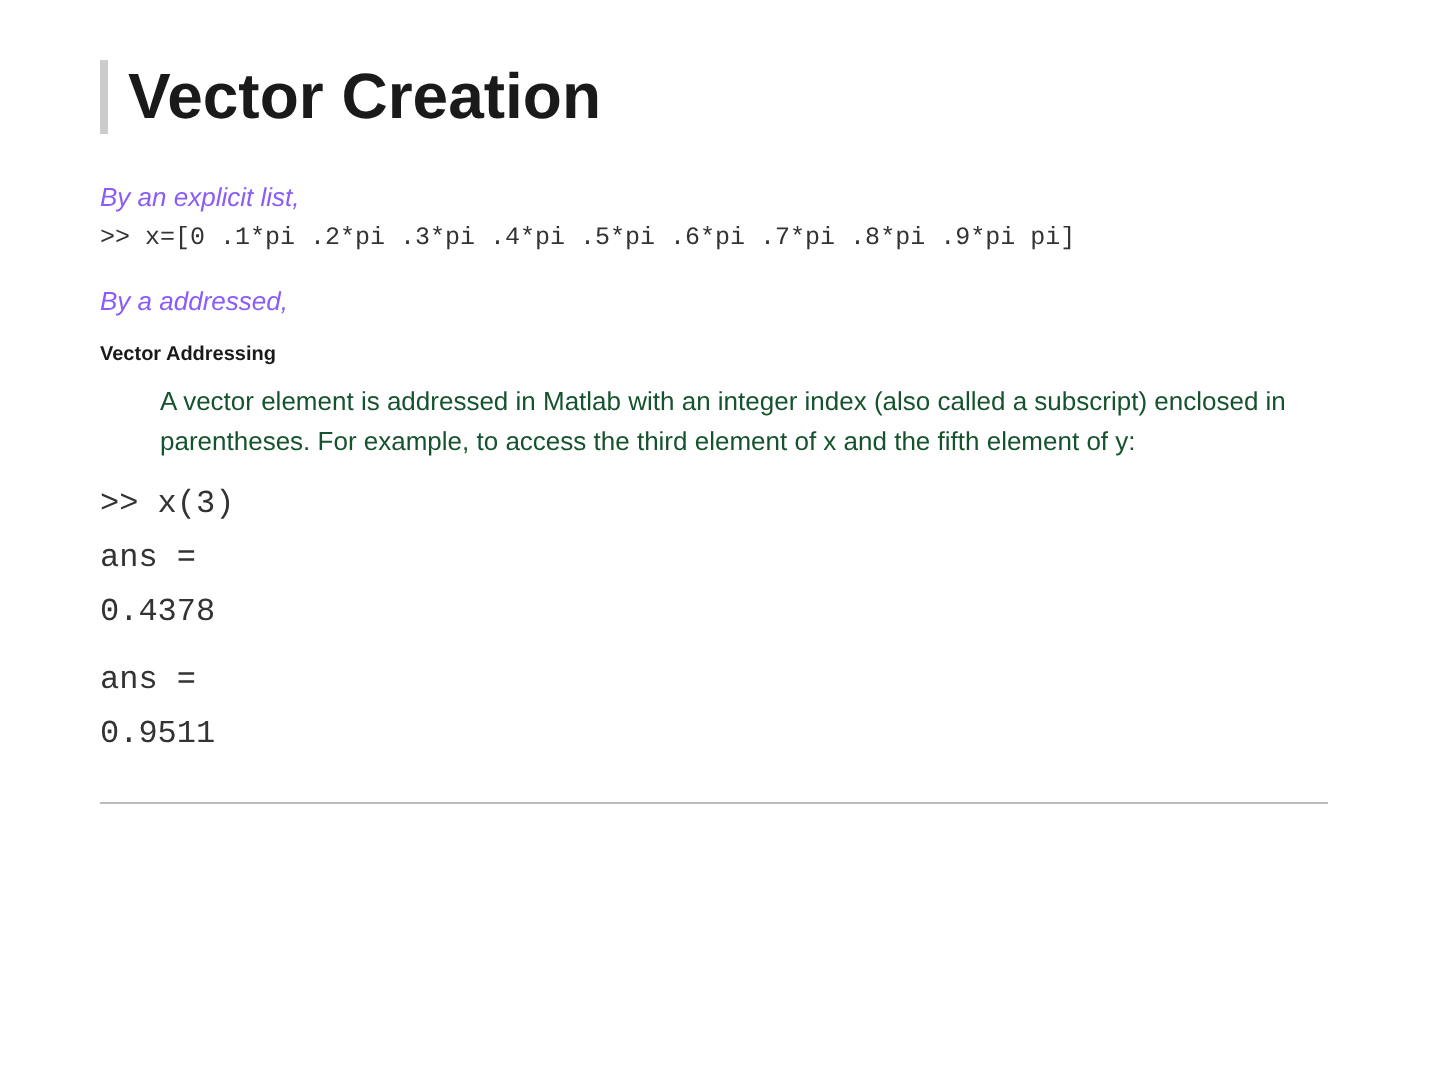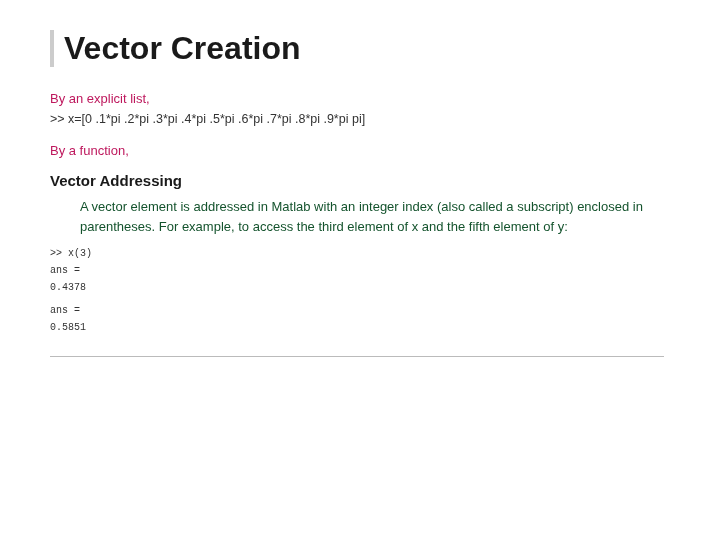--- a/index.html
+++ b/index.html
@@ -31,50 +31,51 @@
       border-left: 4px solid #cccccc;
       padding-left: 10px;
     }
 
     .section {
       margin-bottom: 14px;
     }
 
     .section-label {
       font-size: 13px;
-      color: #be185d;
+      color: #8b5cf6;
       margin-bottom: 4px;
+      font-style: italic;
     }
 
     .code-block {
-      font-family: Liberation Sans, sans-serif;
+      font-family: Liberation Mono, monospace;
       font-size: 12.5px;
       color: #333333;
       line-height: 1.5;
     }
 
     .section-heading {
-      font-size: 15px;
+      font-size: 10px;
       font-weight: bold;
       color: #1a1a1a;
       margin-bottom: 8px;
       margin-top: 0;
     }
 
     .body-text {
       font-size: 13px;
       color: #14532d;
       line-height: 1.55;
       margin-left: 30px;
       margin-bottom: 8px;
     }
 
     .inline-code {
       font-family: 'Courier New', Courier, monospace;
-      font-size: 10px;
+      font-size: 16px;
       color: #333333;
       line-height: 1.7;
       display: block;
       margin-bottom: 0;
     }
 
     .code-group {
       margin-bottom: 6px;
     }
 
@@ -90,33 +91,33 @@
 <div class="page-container">
 
   <h1 class="page-title">Vector Creation</h1>
 
   <div class="section">
     <div class="section-label">By an explicit list,</div>
     <div class="code-block">&gt;&gt; x=[0 .1*pi .2*pi .3*pi .4*pi .5*pi .6*pi .7*pi .8*pi .9*pi pi]</div>
   </div>
 
   <div class="section">
-    <div class="section-label">By a function,</div>
+    <div class="section-label">By a addressed,</div>
   </div>
 
   <div class="section">
     <div class="section-heading">Vector Addressing</div>
     <div class="body-text">A vector element is addressed in Matlab with an integer index (also called a subscript) enclosed in parentheses. For example, to access the third element of x and the fifth element of y:</div>
 
     <div class="code-group">
       <span class="inline-code">&gt;&gt; x(3)</span>
       <span class="inline-code">ans =</span>
       <span class="inline-code">0.4378</span>
     </div>
 
     <div class="code-group">
       <span class="inline-code">ans =</span>
-      <span class="inline-code">0.5851</span>
+      <span class="inline-code">0.9511</span>
     </div>
   </div>
 
   <hr class="divider">
 </div>
 
 </body></html>

